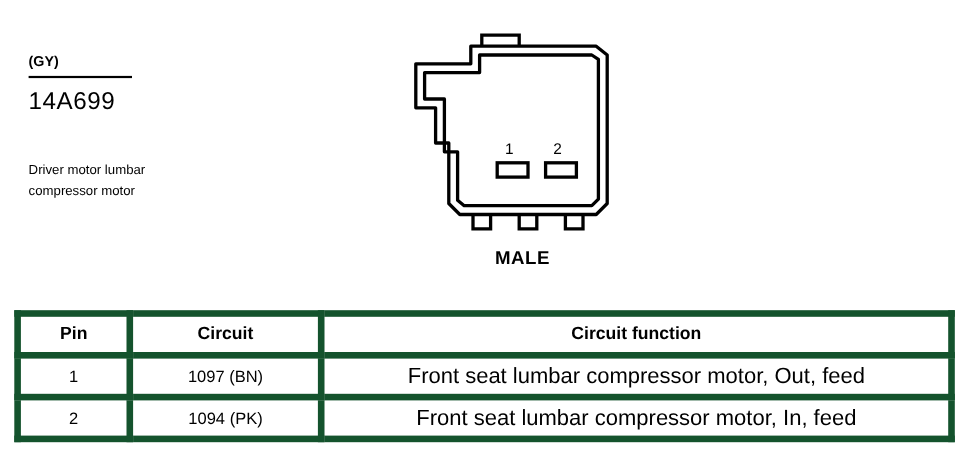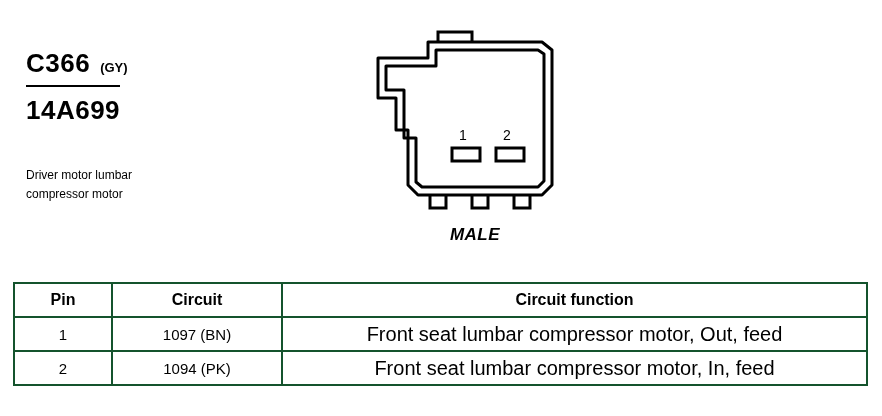--- a/index.html
+++ b/index.html
@@ -37,22 +37,22 @@
     font-size: 13px;
     font-weight: bold;
   }
   #id-rule {
     width: 94px;
     height: 2px;
     background: #000;
     margin: 6px 0 8px 0;
   }
   #part-number {
-    font-size: 26px;
-    font-weight: bold;
+    font-size: 22px;
+    font-weight: normal;
     letter-spacing: 0.5px;
   }
   #description {
     margin-top: 40px;
     font-size: 12px;
     line-height: 19px;
     max-width: 170px;
   }
 
   
@@ -68,34 +68,33 @@
   }
   #male-label {
     position: absolute;
     left: 0;
     top: 205px;
     width: 230px;
     text-align: center;
     font-size: 17px;
     font-weight: bold;
     letter-spacing: 0.5px;
-    font-style: italic;
   }
 
   
   #pin-table {
     position: absolute;
     left: 13px;
     top: 282px;
     width: 855px;
     border-collapse: collapse;
     table-layout: fixed;
   }
   #pin-table th, #pin-table td {
-    border: 2px solid #14532d;
+    border: 6px solid #14532d;
     text-align: center;
     font-size: 15px;
     height: 32px;
     padding: 0 4px;
     font-weight: normal;
   }
   #pin-table th {
     font-weight: bold;
     font-size: 16px;
   }
@@ -104,21 +103,20 @@
   #pin-table .col-function { }
   #pin-table td.fn {
     font-size: 20px;
   }
 </style>
 </head>
 <body>
 
 <div id="left-block">
   <div id="connector-id-row">
-    <span id="connector-id">C366</span>
     <span id="connector-color">(GY)</span>
   </div>
   <div id="id-rule"></div>
   <div id="part-number">14A699</div>
   <div id="description">
     <div>Driver motor lumbar</div>
     <div>compressor motor</div>
   </div>
 </div>
 

